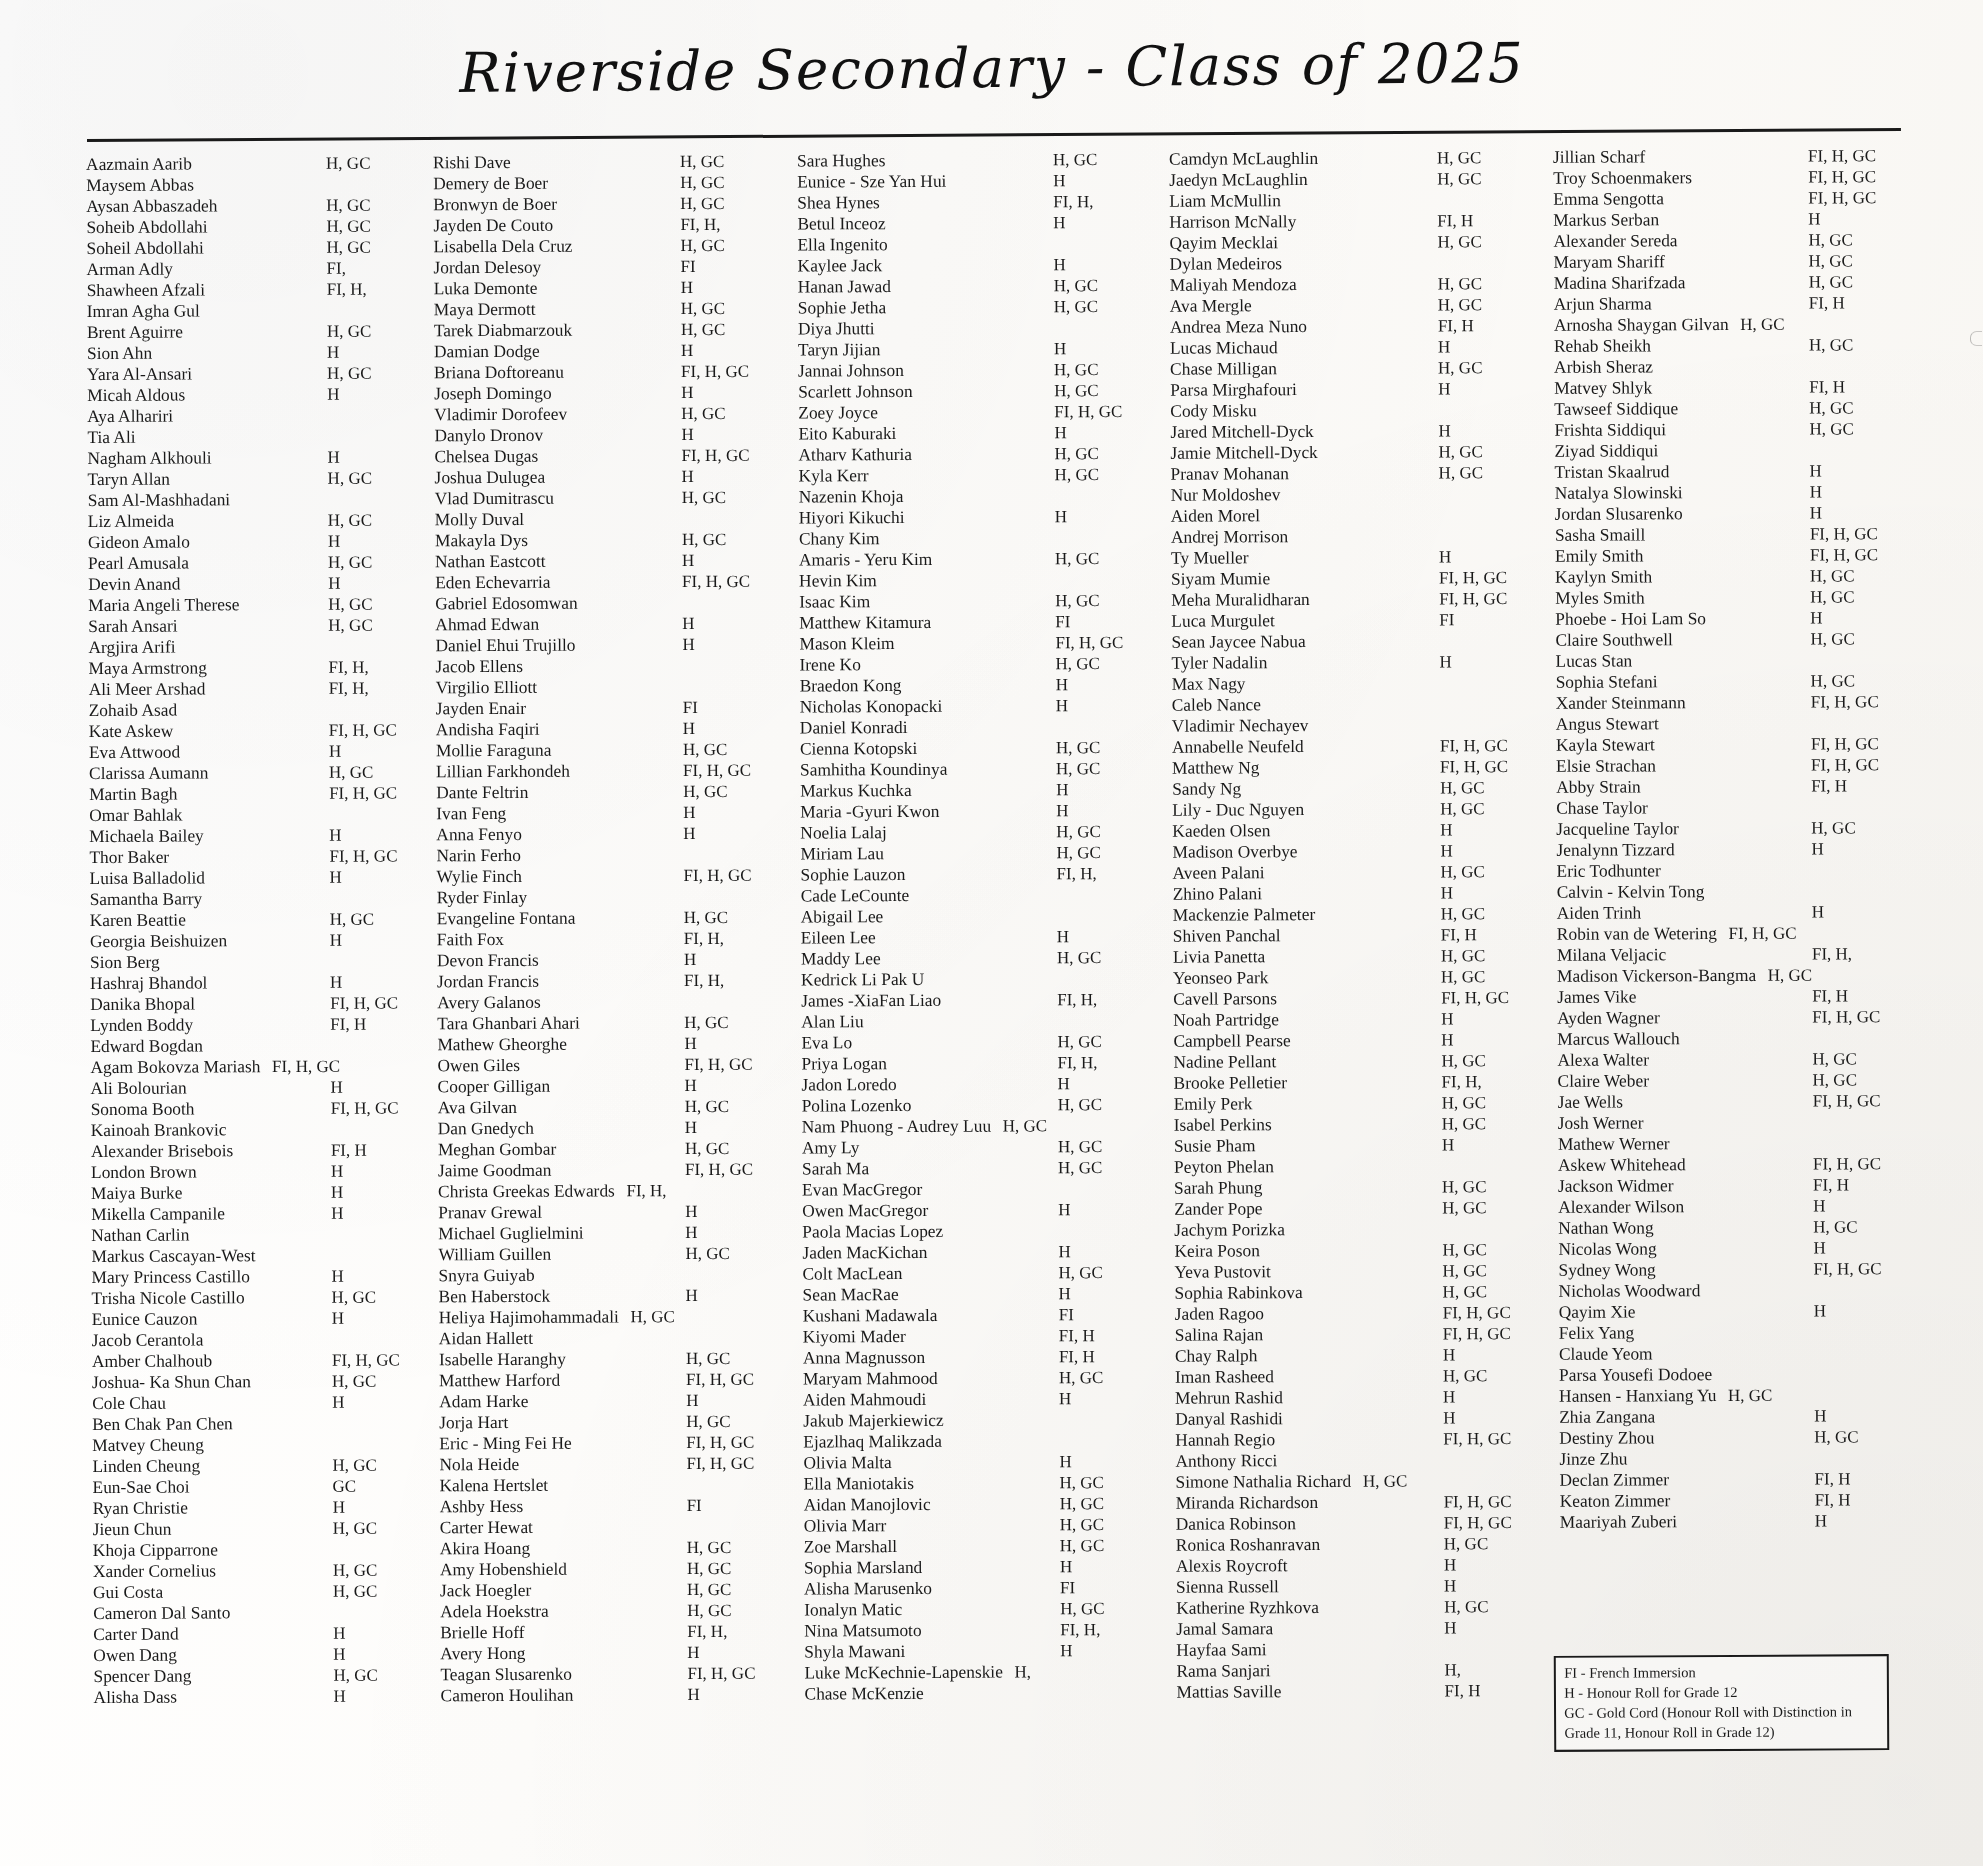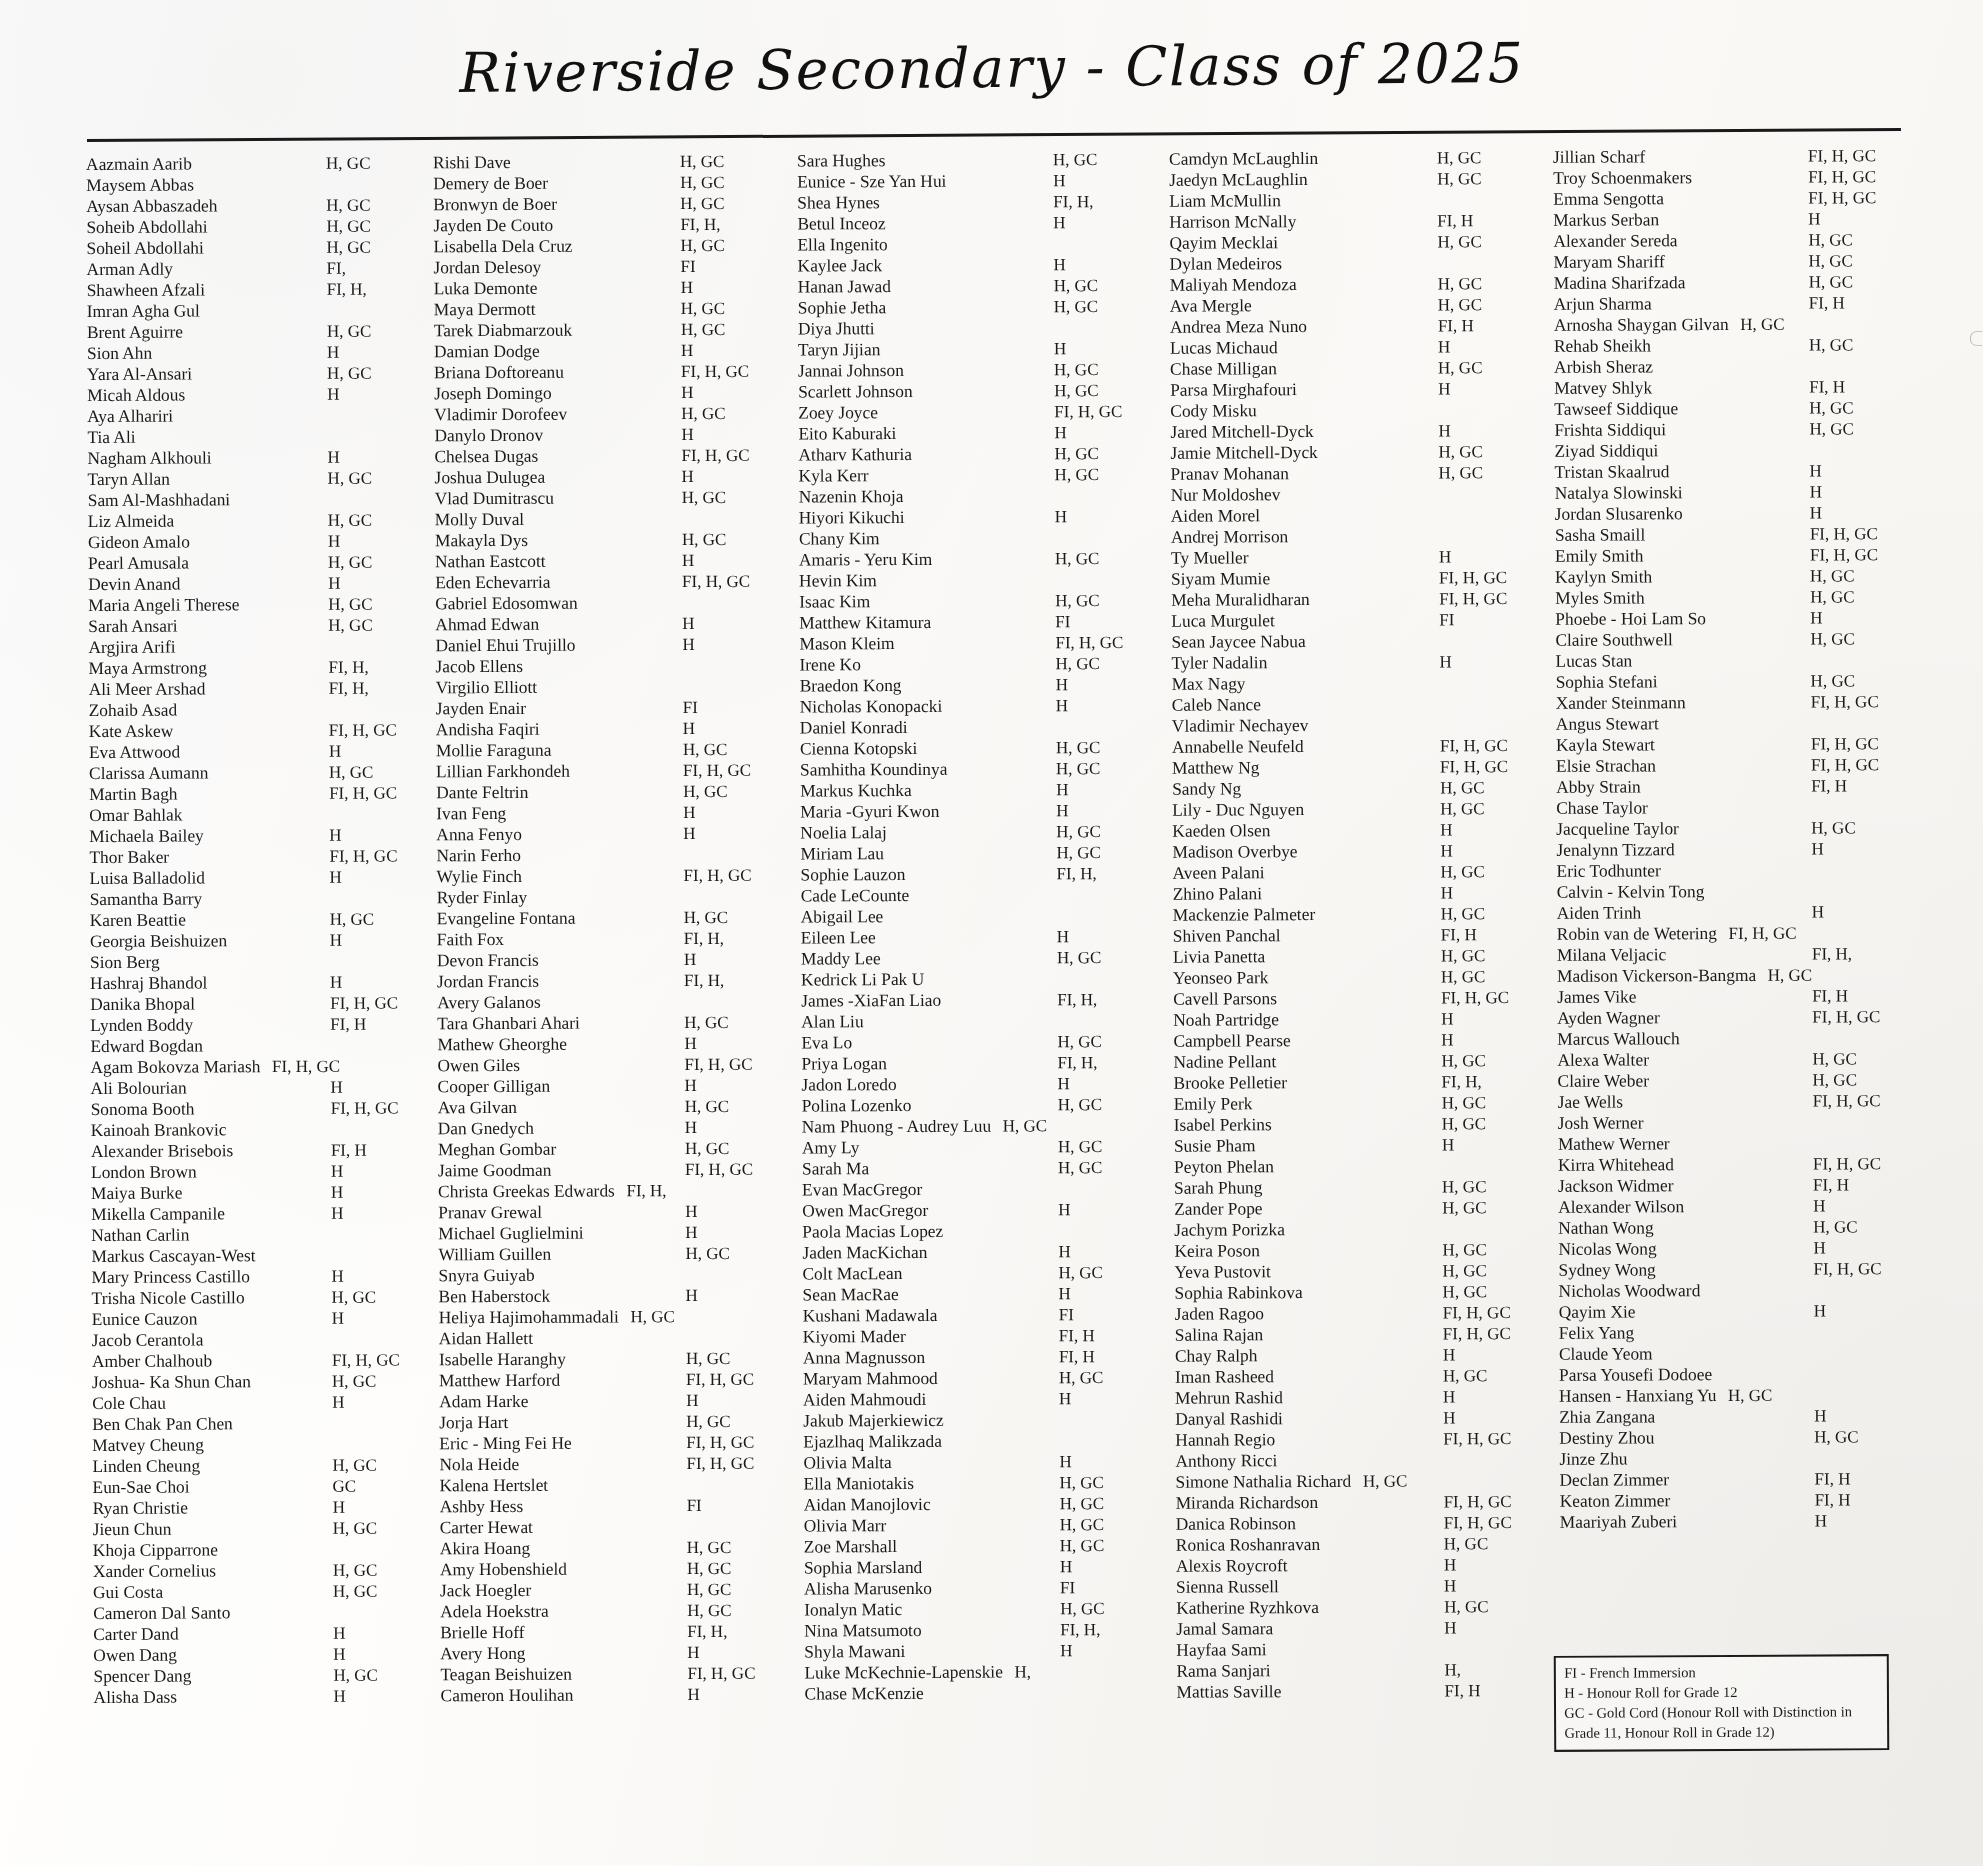--- a/index.html
+++ b/index.html
@@ -728,21 +728,21 @@
         </div>
         <div class="entry">
           <span class="name">Brielle Hoff</span>
           <span class="awards">FI, H,</span>
         </div>
         <div class="entry">
           <span class="name">Avery Hong</span>
           <span class="awards">H</span>
         </div>
         <div class="entry">
-          <span class="name">Teagan Beishuizen</span>
+          <span class="name">Teagan Slusarenko</span>
           <span class="awards">FI, H, GC</span>
         </div>
         <div class="entry">
           <span class="name">Cameron Houlihan</span>
           <span class="awards">H</span>
         </div>
       </div>
       <div class="column col-2">
         <div class="entry">
           <span class="name">Sara Hughes</span>
@@ -1526,21 +1526,21 @@
         </div>
         <div class="entry">
           <span class="name">Josh Werner</span>
           <span class="awards"></span>
         </div>
         <div class="entry">
           <span class="name">Mathew Werner</span>
           <span class="awards"></span>
         </div>
         <div class="entry">
-          <span class="name">Kirra Whitehead</span>
+          <span class="name">Askew Whitehead</span>
           <span class="awards">FI, H, GC</span>
         </div>
         <div class="entry">
           <span class="name">Jackson Widmer</span>
           <span class="awards">FI, H</span>
         </div>
         <div class="entry">
           <span class="name">Alexander Wilson</span>
           <span class="awards">H</span>
         </div>

